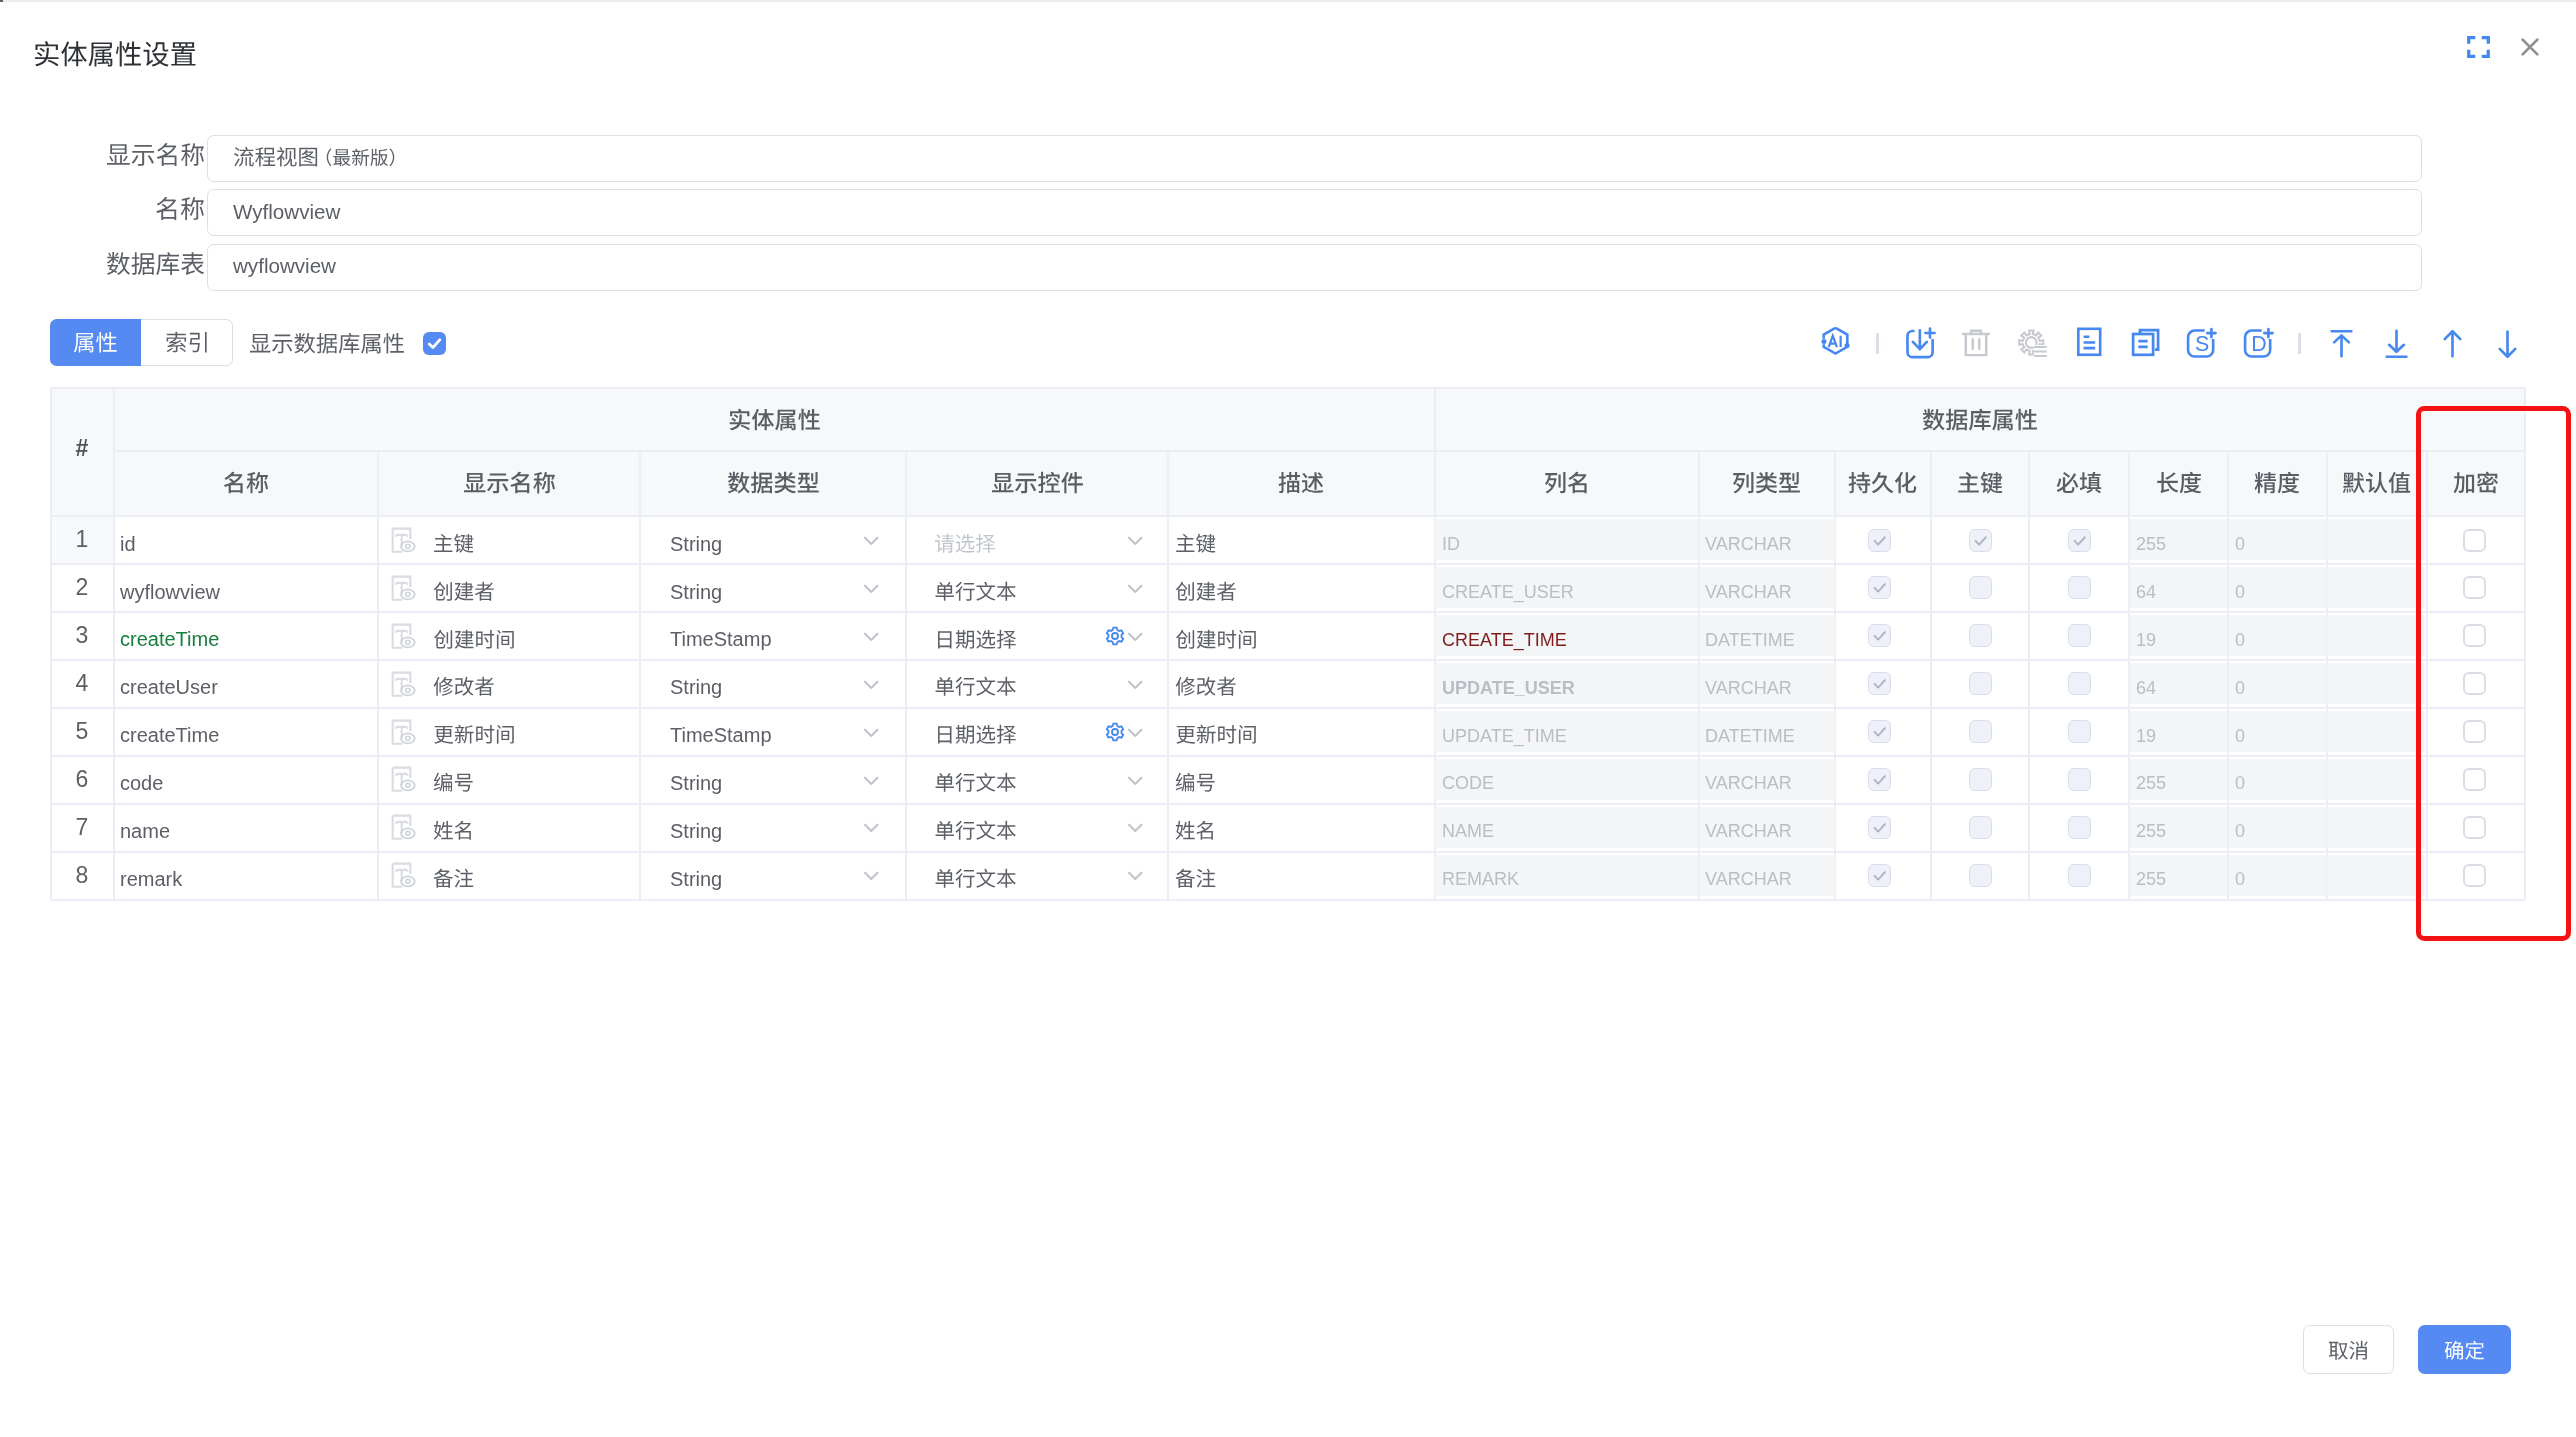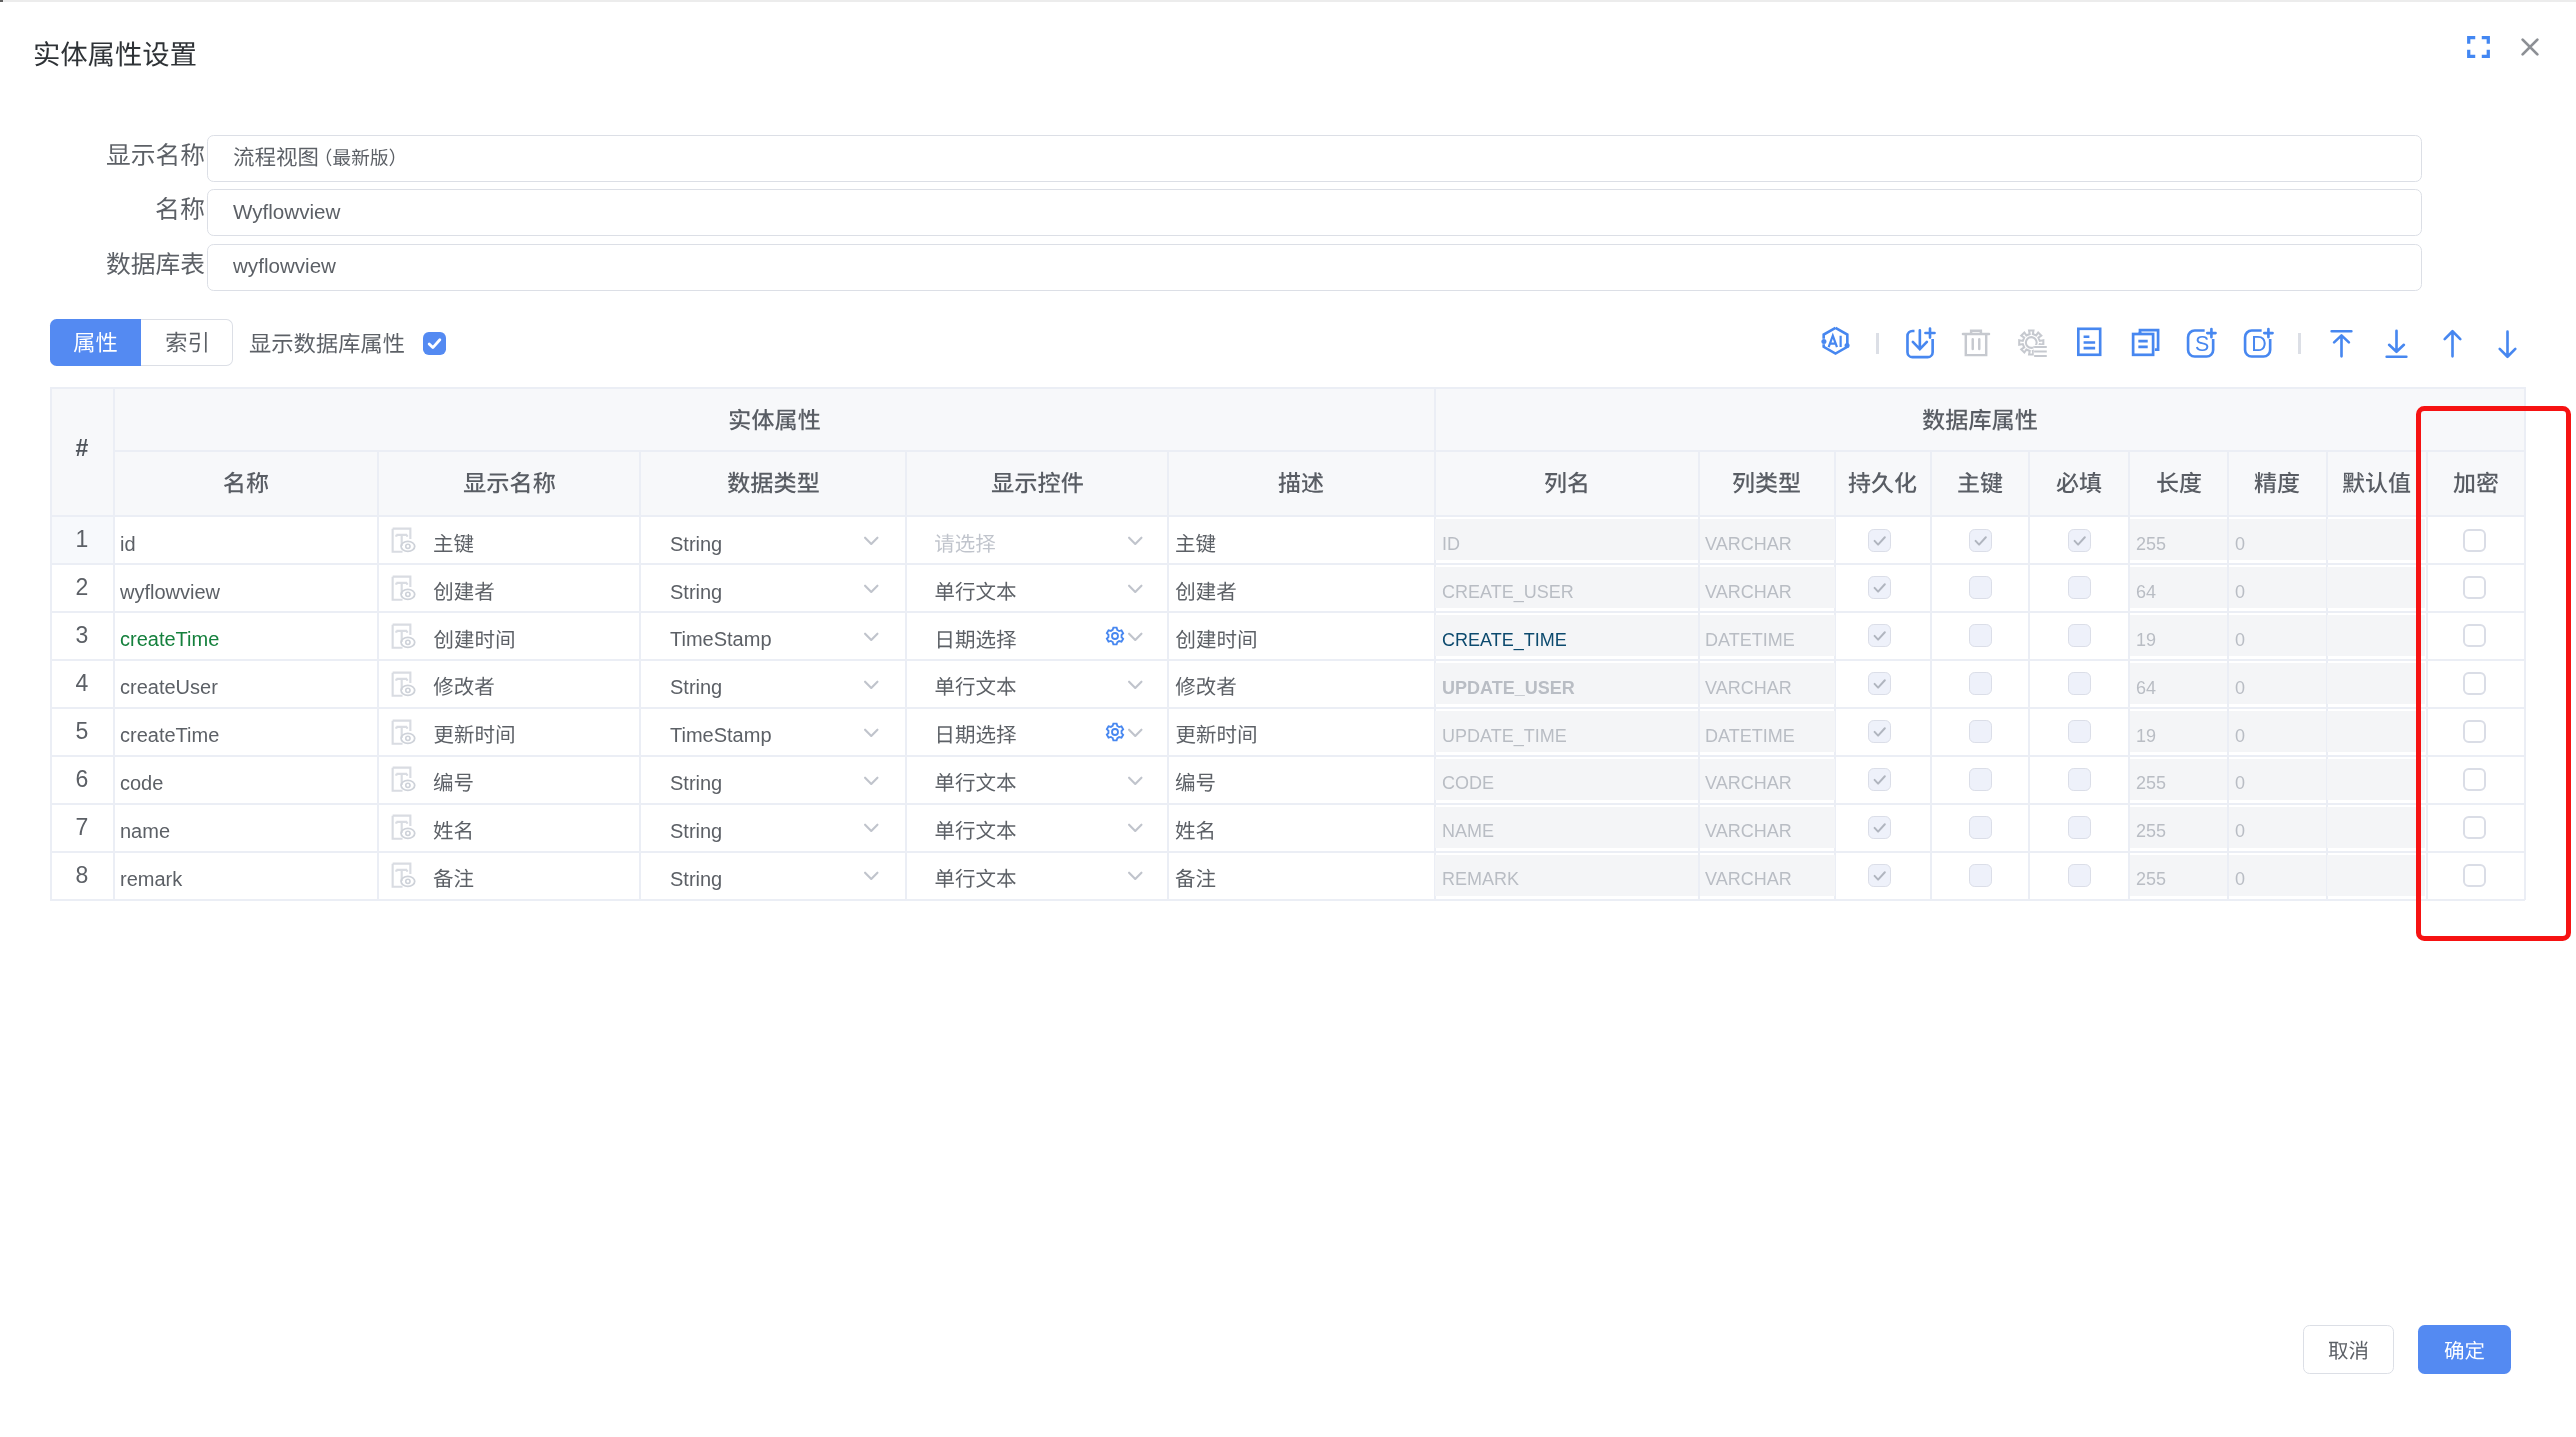--- a/index.html
+++ b/index.html
@@ -538,21 +538,21 @@
   </svg>
 <svg class="ct " style="left:1175px;top:629px" width="83" height="23" viewBox="0 0 100 28">
     <g fill="#5c6066" transform="scale(0.02500)">
       <use href="#r3" x="0"></use>
       <use href="#r15" x="1000"></use>
       <use href="#r25" x="2000"></use>
       <use href="#r50" x="3000"></use>
     </g>
   </svg>
 <div style="position:absolute;left:1435px;top:615px;width:263px;height:41px;background:#f4f5f7"></div>
-<div class="lt " style="left:1442px;top:631px;font-size:18px;line-height:18px;color:#0c4a6e;font-weight:400">CREATE_TIME</div>
+<div class="lt " style="left:1442px;top:631px;font-size:18px;line-height:18px;color:#7f1d1d;font-weight:400">CREATE_TIME</div>
 <div style="position:absolute;left:1700px;top:615px;width:135px;height:41px;background:#f4f5f7"></div>
 <div class="lt " style="left:1705px;top:631px;font-size:18px;line-height:18px;color:#b9bdc4;font-weight:400">DATETIME</div>
 <div style="position:absolute;left:1868px;top:624px;width:23px;height:23px;background:#eef1fa;border:1.7px solid #dbdee8;border-radius:5.8px;box-sizing:border-box"></div>
 <svg class="ab" style="left:1868px;top:624px" width="23" height="23" viewBox="0 0 28 28" fill="none" stroke="#b0b5bf" stroke-width="2.4" stroke-linecap="round" stroke-linejoin="round">
     <path d="M8 14.5 L12.3 19 L20.5 10"></path>
   </svg>
 <div style="position:absolute;left:1969px;top:624px;width:23px;height:23px;background:#eef1fa;border:1.7px solid #dbdee8;border-radius:5.8px;box-sizing:border-box"></div>
 <div style="position:absolute;left:2068px;top:624px;width:23px;height:23px;background:#eef1fa;border:1.7px solid #dbdee8;border-radius:5.8px;box-sizing:border-box"></div>
 <div style="position:absolute;left:2130px;top:615px;width:97px;height:41px;background:#f4f5f7"></div>
 <div class="lt " style="left:2136px;top:631px;font-size:18px;line-height:18px;color:#b9bdc4;font-weight:400">19</div>

